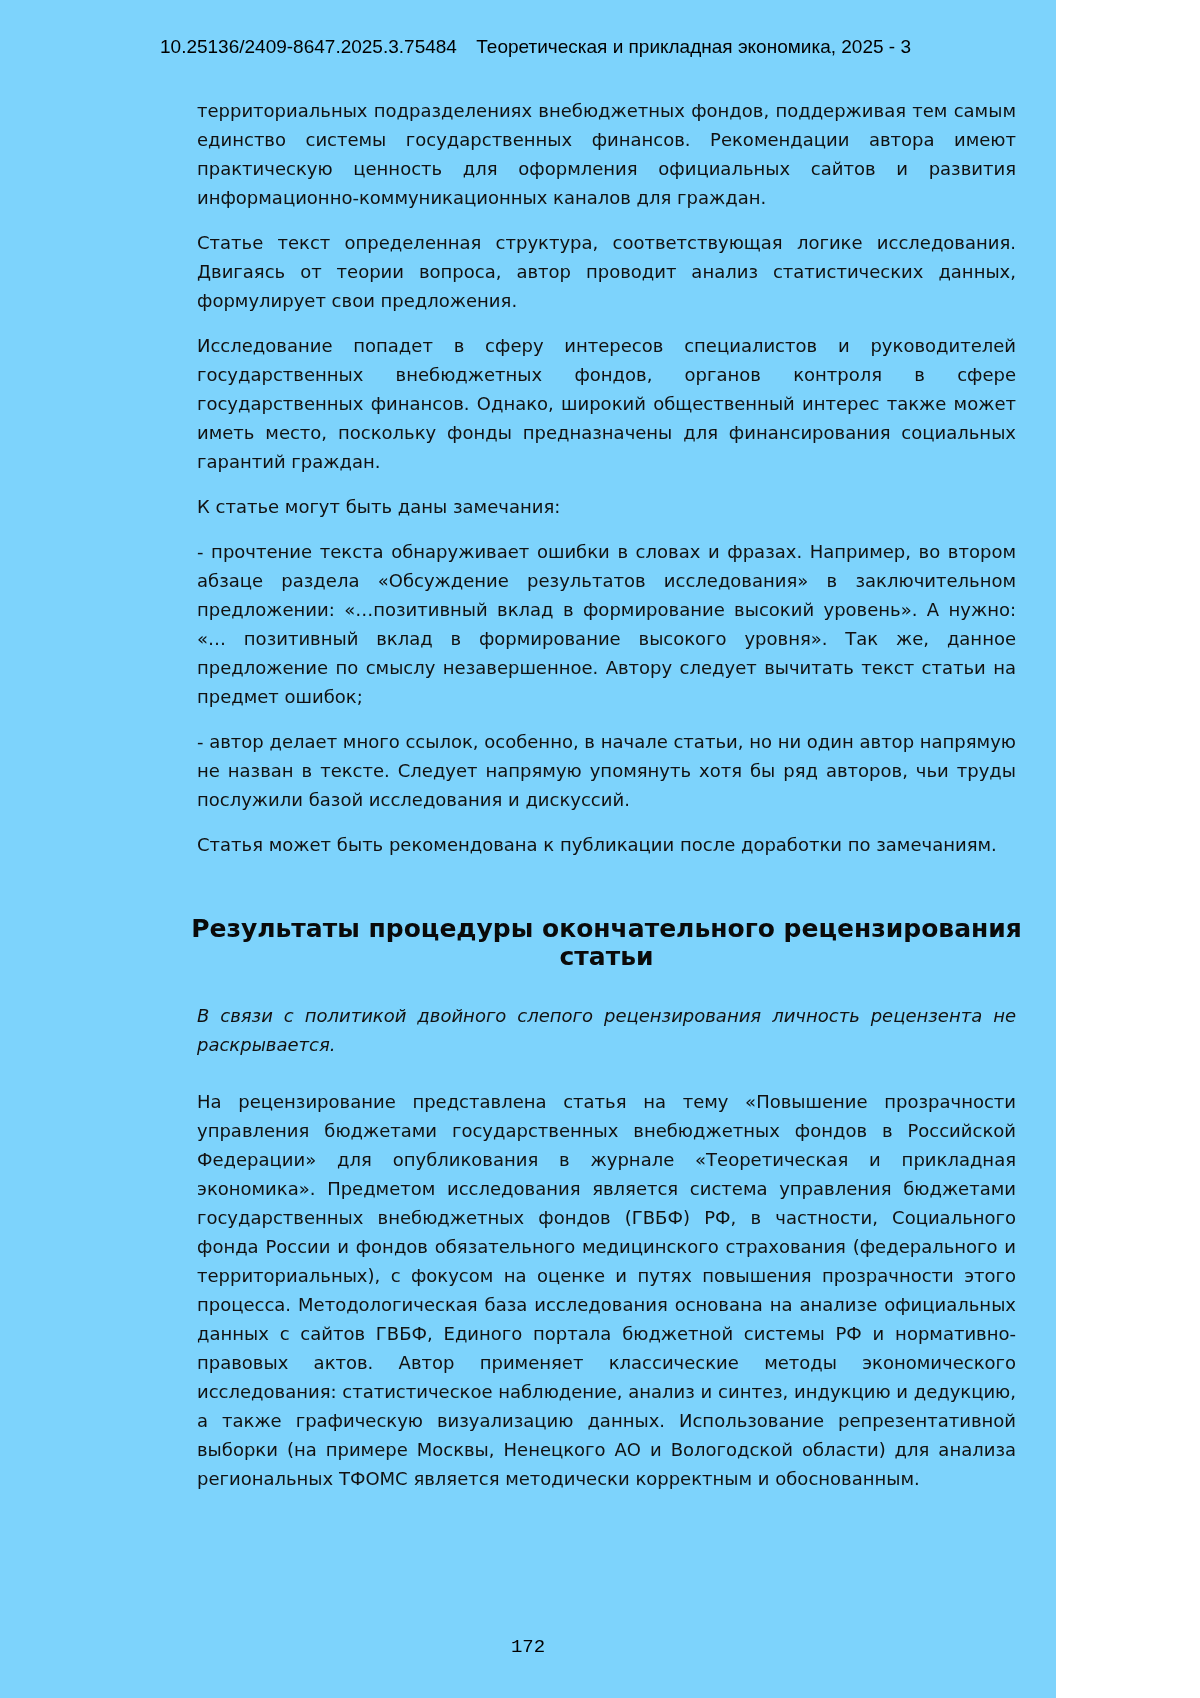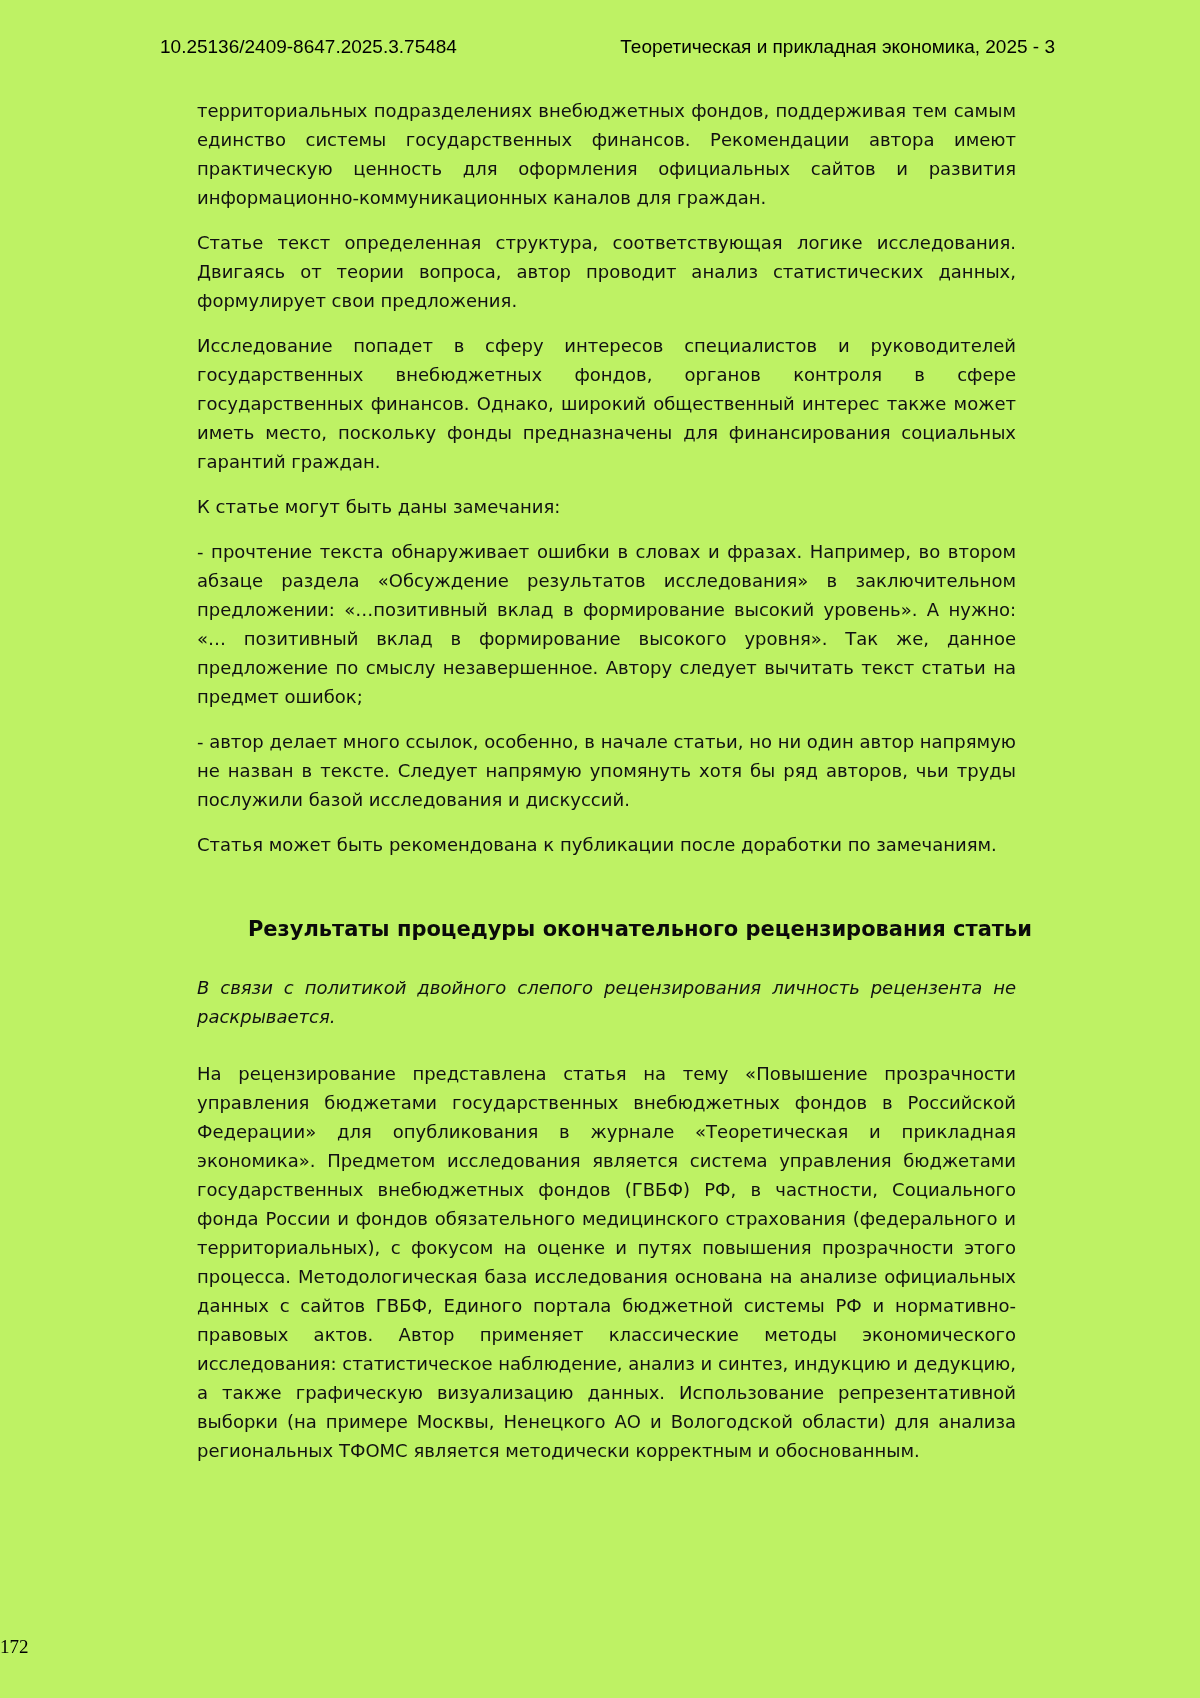--- a/index.html
+++ b/index.html
@@ -1,20 +1,20 @@
 <!DOCTYPE html>
 <html lang="ru"><head>
 <meta charset="utf-8">
 <style>
   html, body { margin: 0; padding: 0; background: #ffffff; }
   .page {
     position: relative;
-    width: 1200px;
+    width: 1056px;
     height: 1698px;
-    background: #bef264;
+    background: #7dd3fc;
     color: #111111;
     overflow: hidden;
   }
   .page-header {
     position: absolute;
     top: 36px;
     left: 160px;
     right: 145px;
     display: flex;
     justify-content: space-between;
@@ -35,40 +35,40 @@
     color: #111111;
   }
   .content p {
     margin: 16px;
     text-align: justify;
   }
   .section-heading {
     margin: 56px 0 30px 0;
     font-family: "DejaVu Sans", sans-serif;
     font-weight: bold;
-    font-size: 21px;
+    font-size: 25px;
     line-height: 28px;
     color: #0a0a0a;
-    text-align: right;
+    text-align: center;
   }
   .italic-para { font-style: italic; }
   .final-para { margin-top: 28px !important; }
   a.reviewers-link {
     color: #0000EE;
     text-decoration: underline;
     font-style: italic;
     cursor: pointer;
   }
   .page-footer {
     position: absolute;
     bottom: 40px;
     left: 0;
     width: 100%;
-    text-align: left;
-    font-family: Liberation Serif, serif;
+    text-align: center;
+    font-family: Liberation Mono, monospace;
     font-size: 19px;
     color: #000000;
   }
 </style>
 </head>
 <body>
 
 <div class="page">
 
   <div class="page-header">

